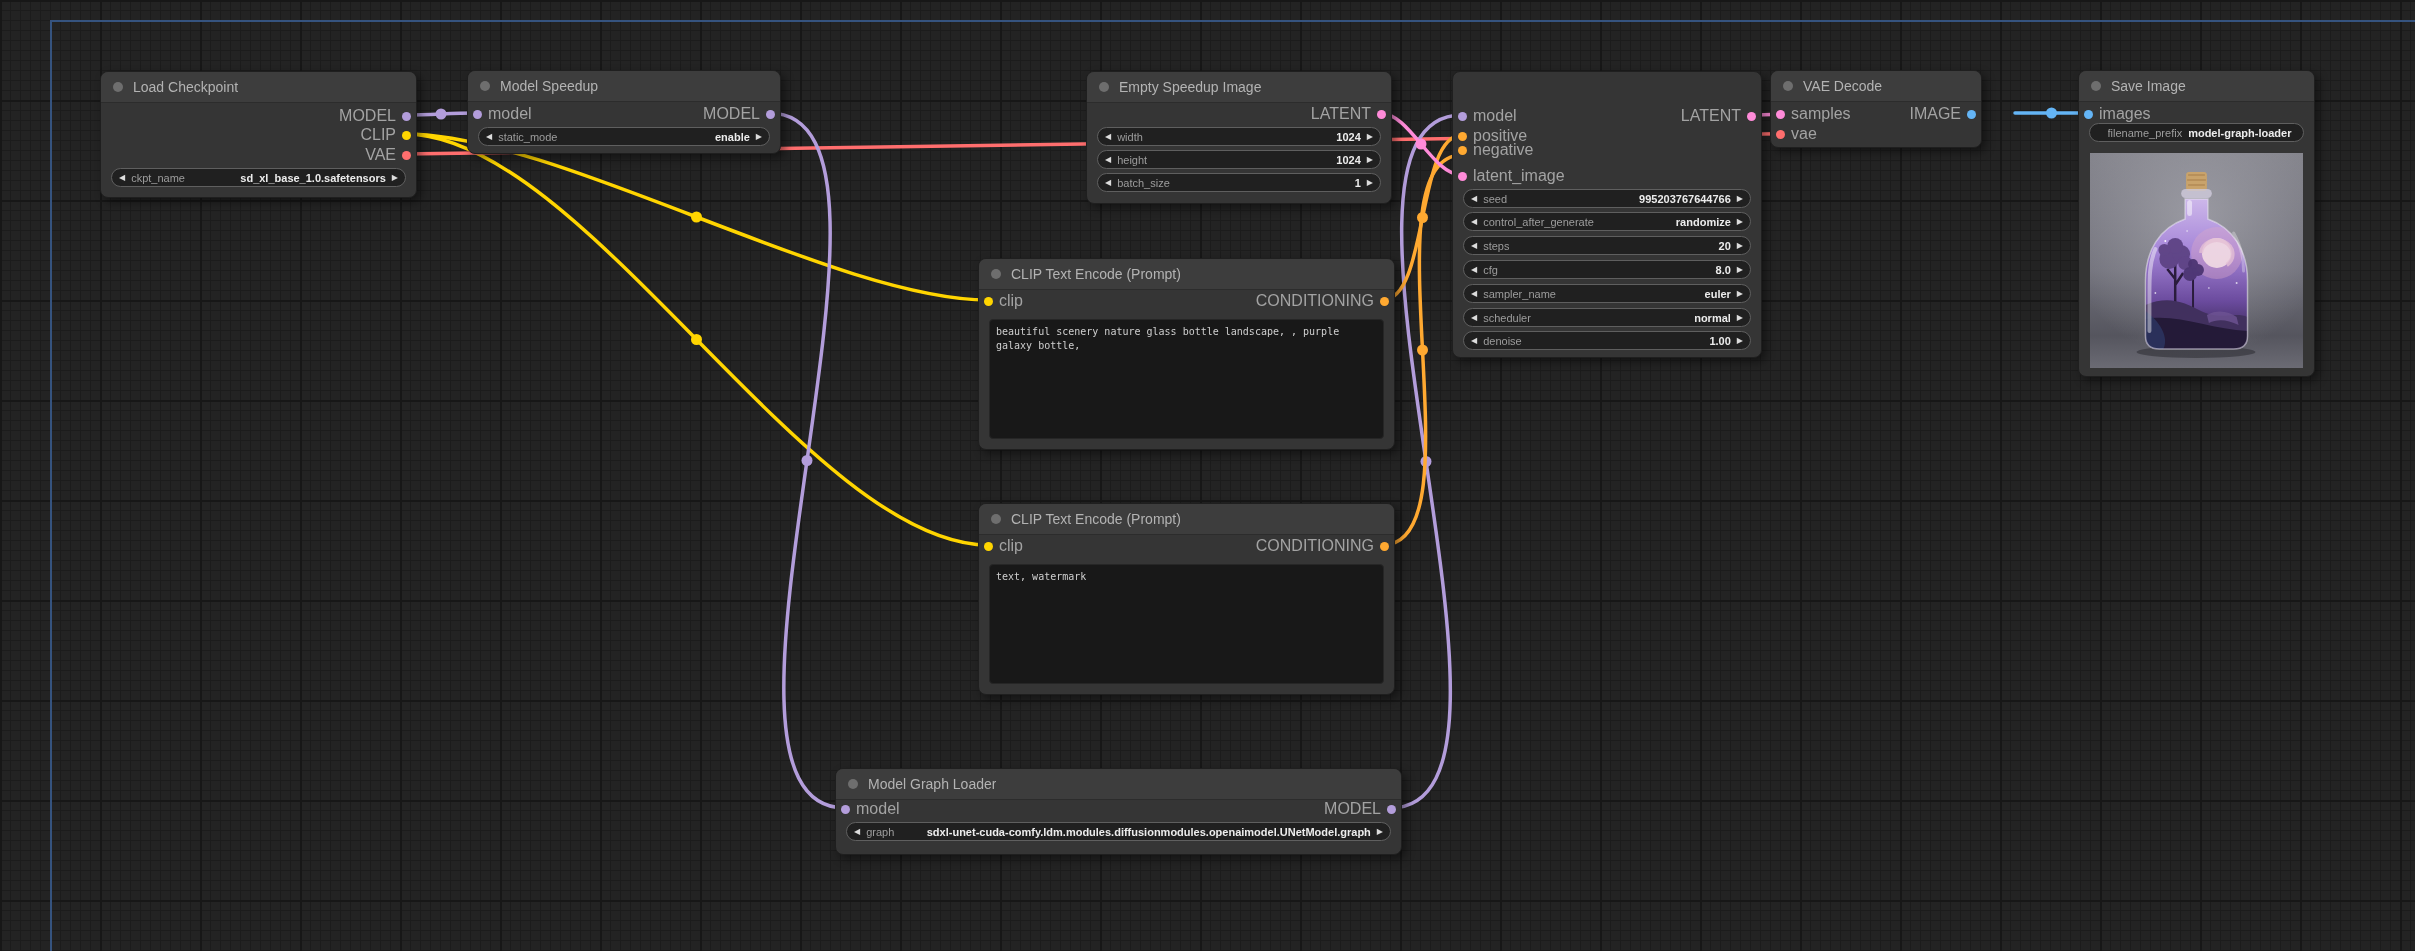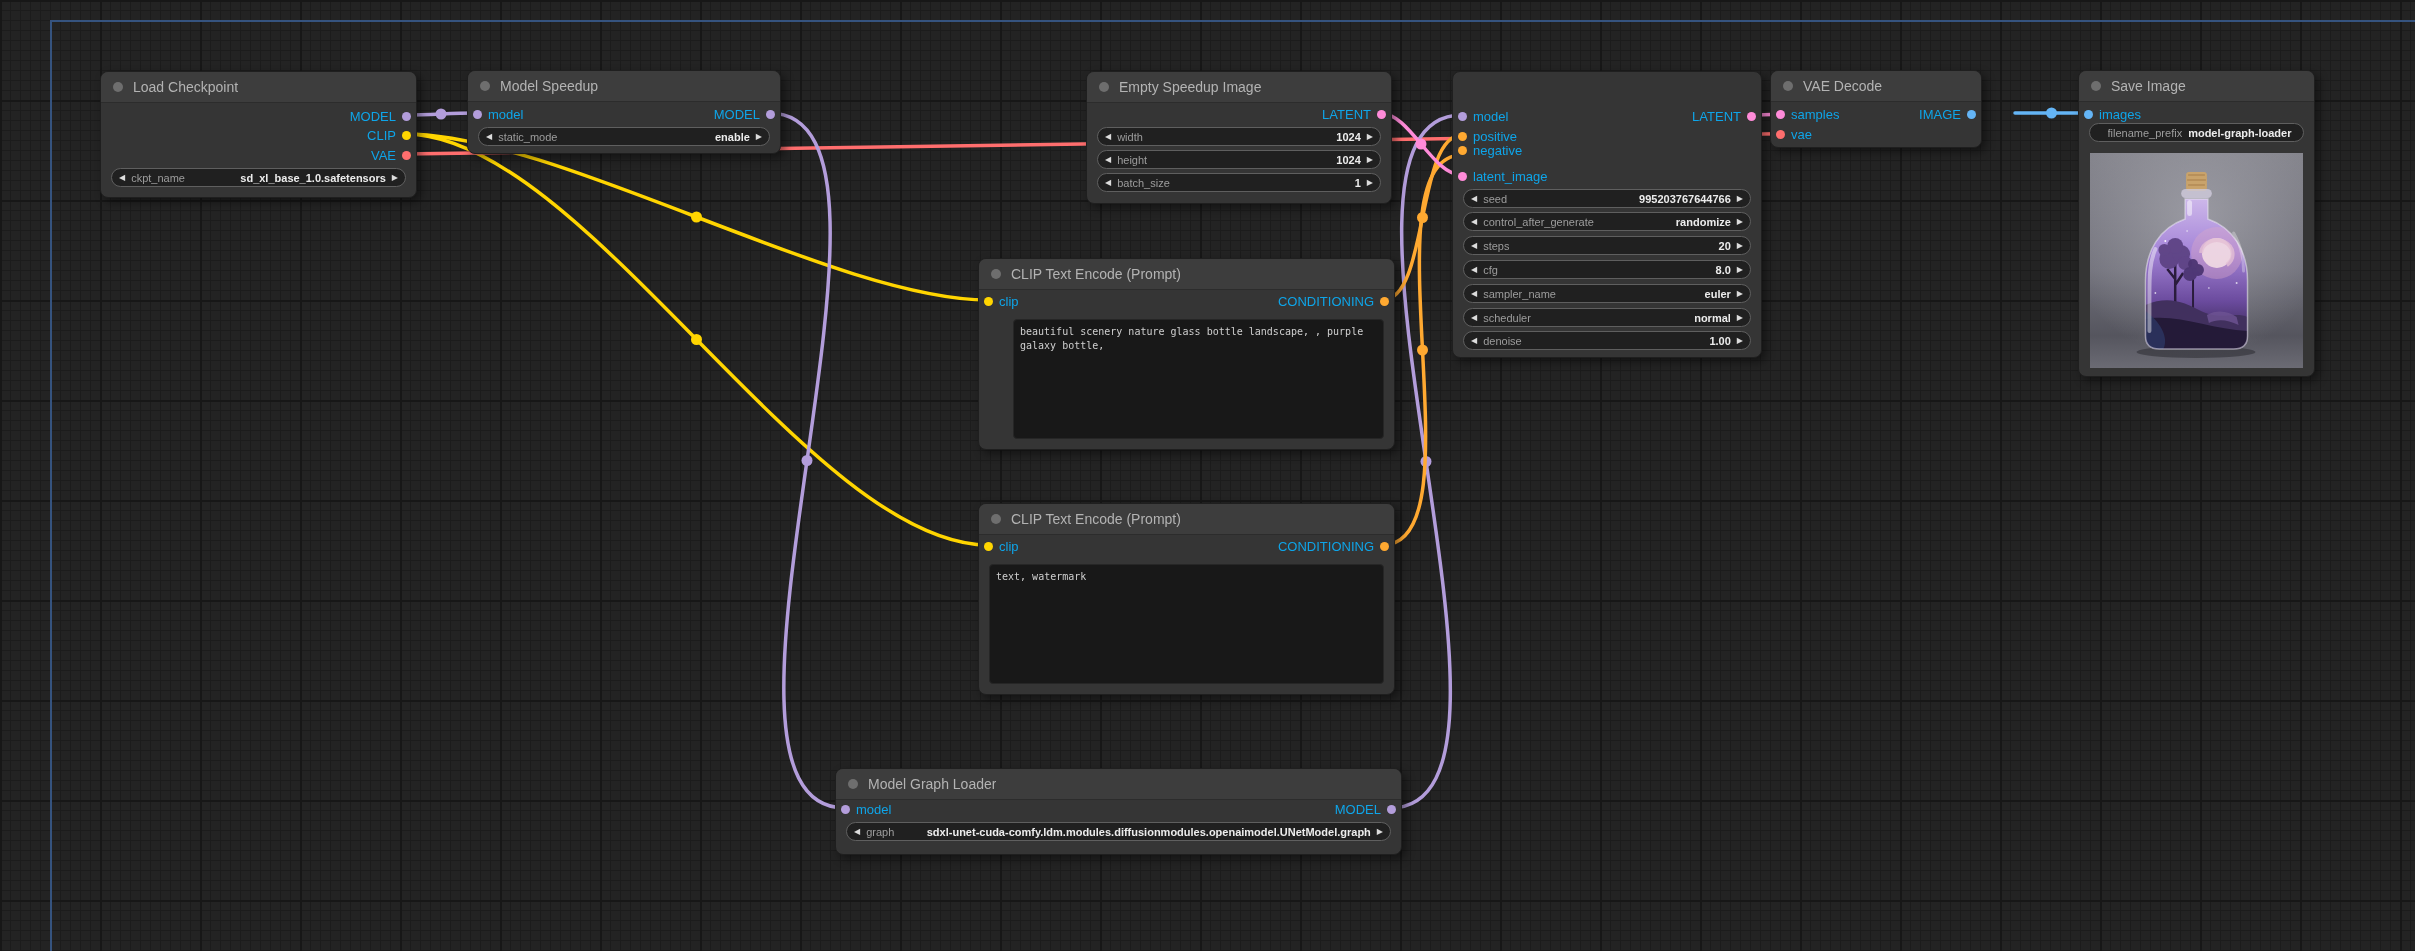--- a/index.html
+++ b/index.html
@@ -19,21 +19,21 @@
   .node{position:absolute;background:#353535;border:1px solid #1f1f1f;border-radius:8px;
         box-shadow:4px 4px 10px rgba(0,0,0,.45);z-index:2;}
   .node-title{position:absolute;left:0;right:0;top:0;height:30px;background:#3d3d3d;
         border-radius:7px 7px 0 0;border-bottom:1px solid #2c2c2c;display:flex;align-items:center;}
   .title-dot{width:10px;height:10px;border-radius:50%;background:#6e6e6e;margin:0 10px 0 12px;flex:none;}
   .title-text{color:#b3b3b3;font-size:14px;white-space:nowrap;overflow:hidden;}
   .slot-row{position:absolute;left:0;right:0;height:18px;display:flex;align-items:center;}
   .slot-row.in{justify-content:flex-start;padding-left:5px;}
   .slot-row.out{justify-content:flex-end;padding-right:5px;}
   .slot-dot{width:9px;height:9px;border-radius:50%;flex:none;}
-  .slot-label{color:#0ea5e9;font-size:13px;margin:0 6px;white-space:nowrap;}
+  .slot-label{color:#a3a3a3;font-size:16px;margin:0 6px;white-space:nowrap;}
   .widget{position:absolute;left:10px;right:10px;height:19px;background:#202020;
         border:1px solid #5f5f5f;border-radius:10px;display:flex;align-items:center;
         padding:0 7px;font-size:11px;box-sizing:border-box;}
   .widget .arrow{color:#dcdcdc;font-size:8px;flex:none;line-height:19px;}
   .widget .wlabel{color:#9d9d9d;margin:0 6px;white-space:nowrap;overflow:hidden;}
   .widget .wvalue{color:#ececec;font-weight:bold;margin:0 6px 0 auto;white-space:nowrap;}
   .widget.centered{justify-content:center;}
   .widget.centered .wvalue{margin:0;}
   .textarea{position:absolute;left:10px;right:10px;background:#181818;border:1px solid #262626;
         border-radius:4px;color:#cfcfcf;font-family:"DejaVu Sans Mono", monospace;
@@ -150,21 +150,21 @@
         <span class="title-text">CLIP Text Encode (Prompt)</span>
       </div>
       <div class="slot-row in" style="top: 33px;">
         <span class="slot-dot" style="background: rgb(255, 213, 0);"></span>
         <span class="slot-label">clip</span>
       </div>
       <div class="slot-row out" style="top: 33px;">
         <span class="slot-label">CONDITIONING</span>
         <span class="slot-dot" style="background: rgb(255, 169, 49);"></span>
       </div>
-      <div class="textarea" style="top: 60px; height: 120px; margin-left: 24px;">beautiful scenery nature glass bottle landscape, , purple galaxy bottle,</div>
+      <div class="textarea" style="top: 60px; height: 120px;">beautiful scenery nature glass bottle landscape, , purple galaxy bottle,</div>
     </div>
     <div class="node" style="left: 978px; top: 503px; width: 415px; height: 190px;">
       <div class="node-title">
         <span class="title-dot"></span>
         <span class="title-text">CLIP Text Encode (Prompt)</span>
       </div>
       <div class="slot-row in" style="top: 33px;">
         <span class="slot-dot" style="background: rgb(255, 213, 0);"></span>
         <span class="slot-label">clip</span>
       </div>

